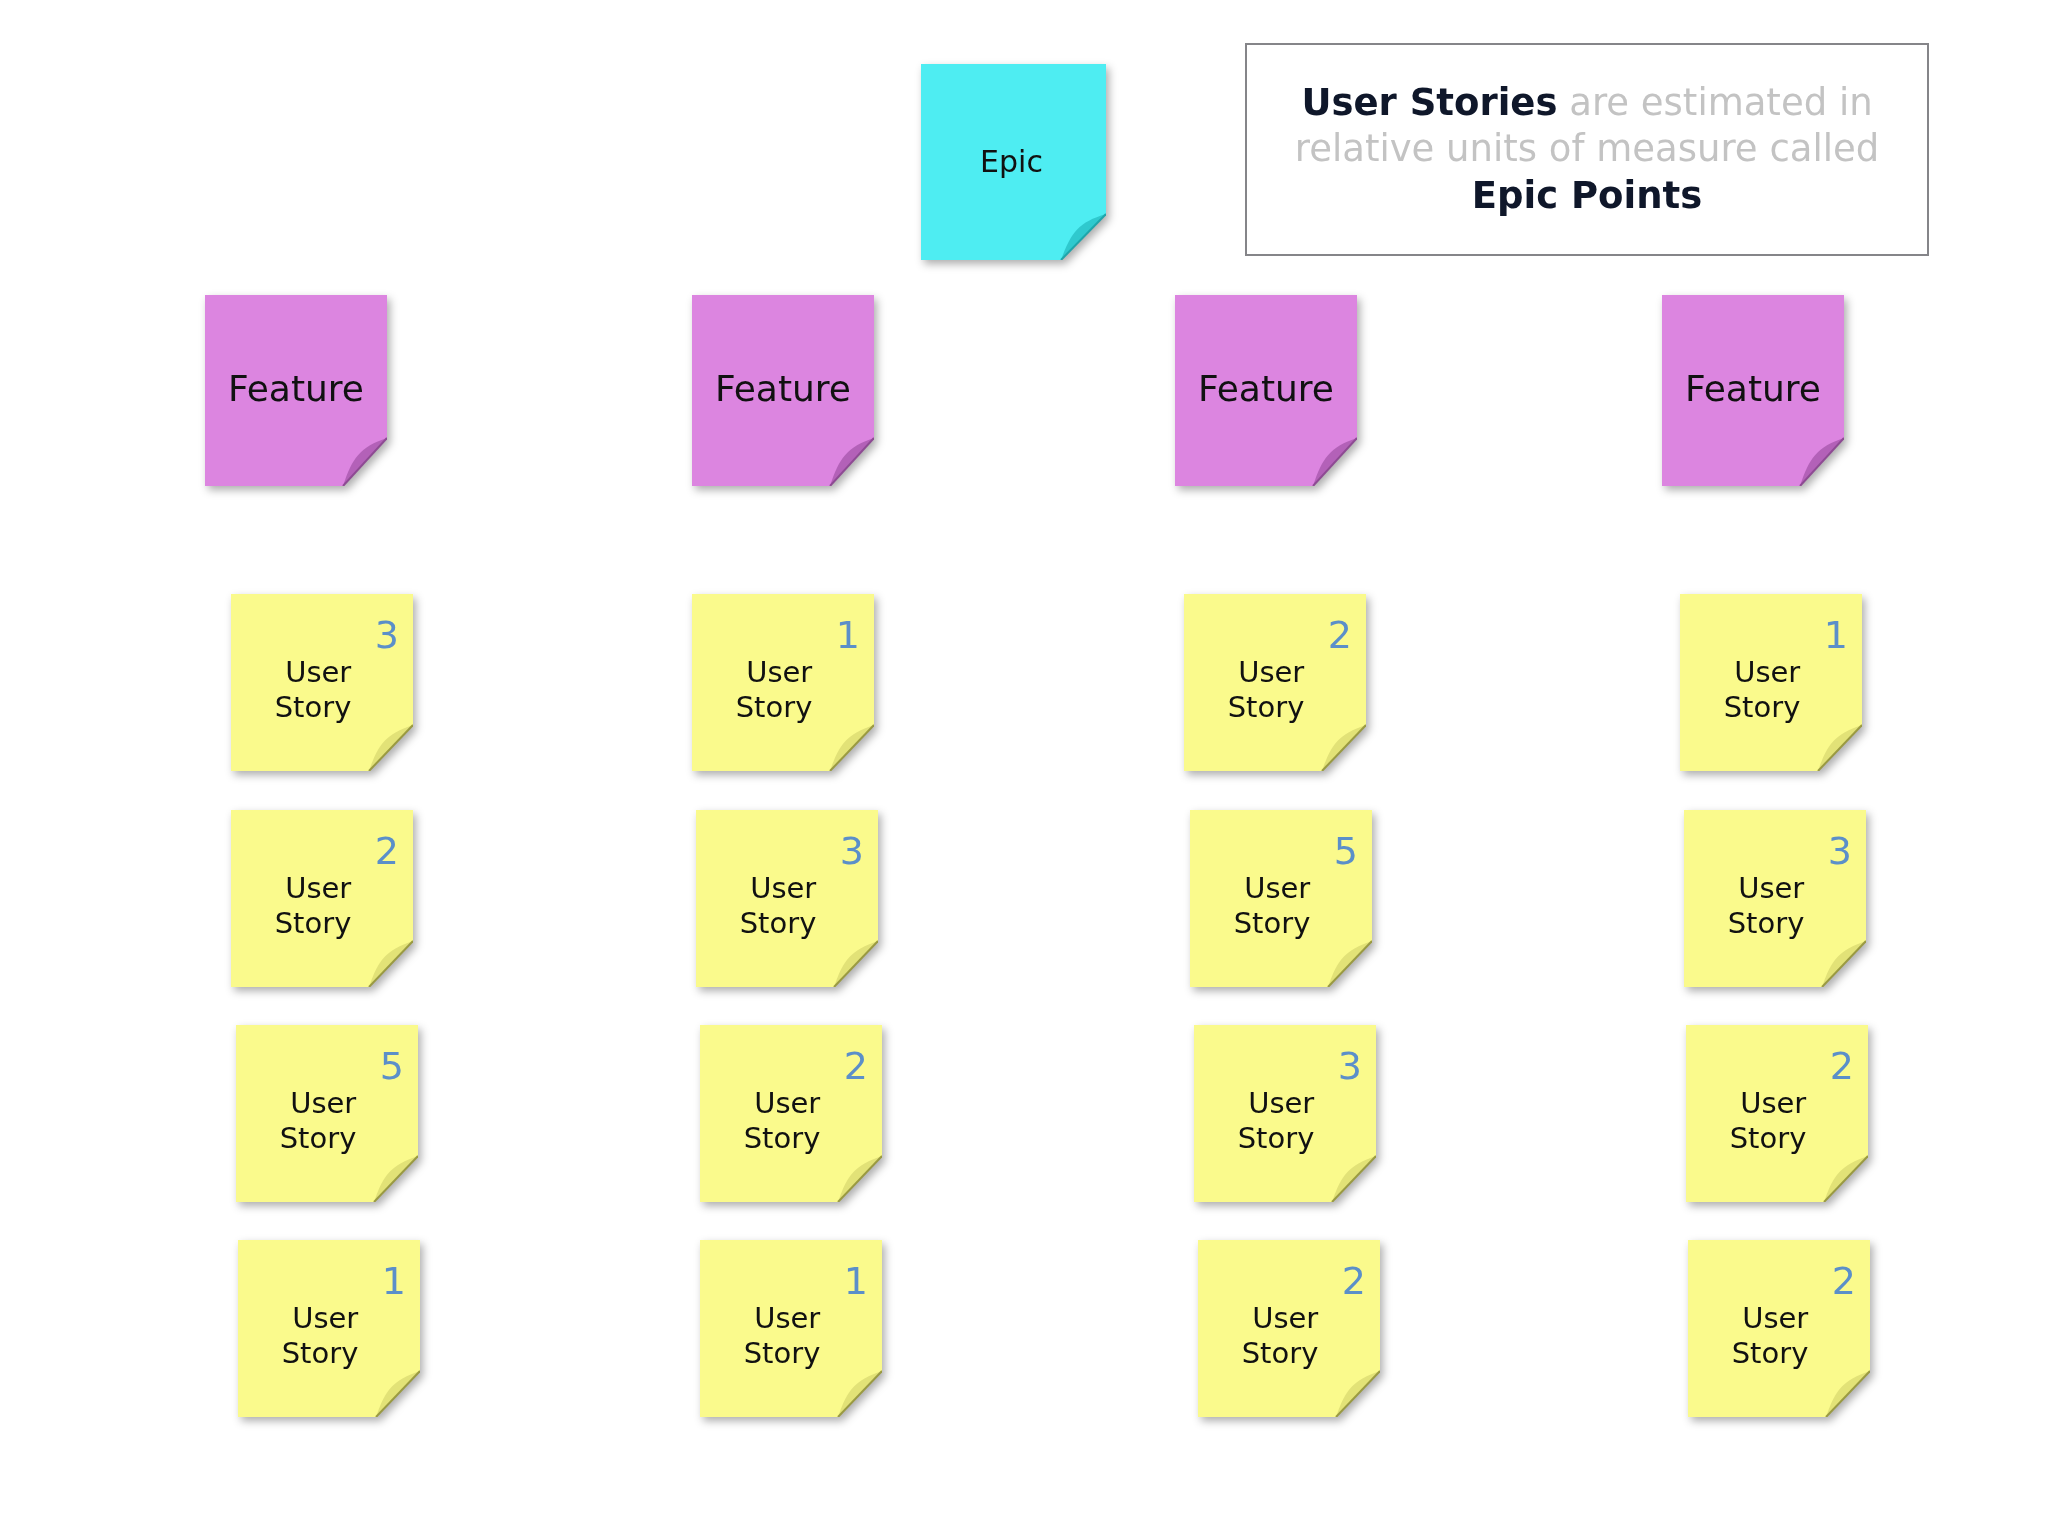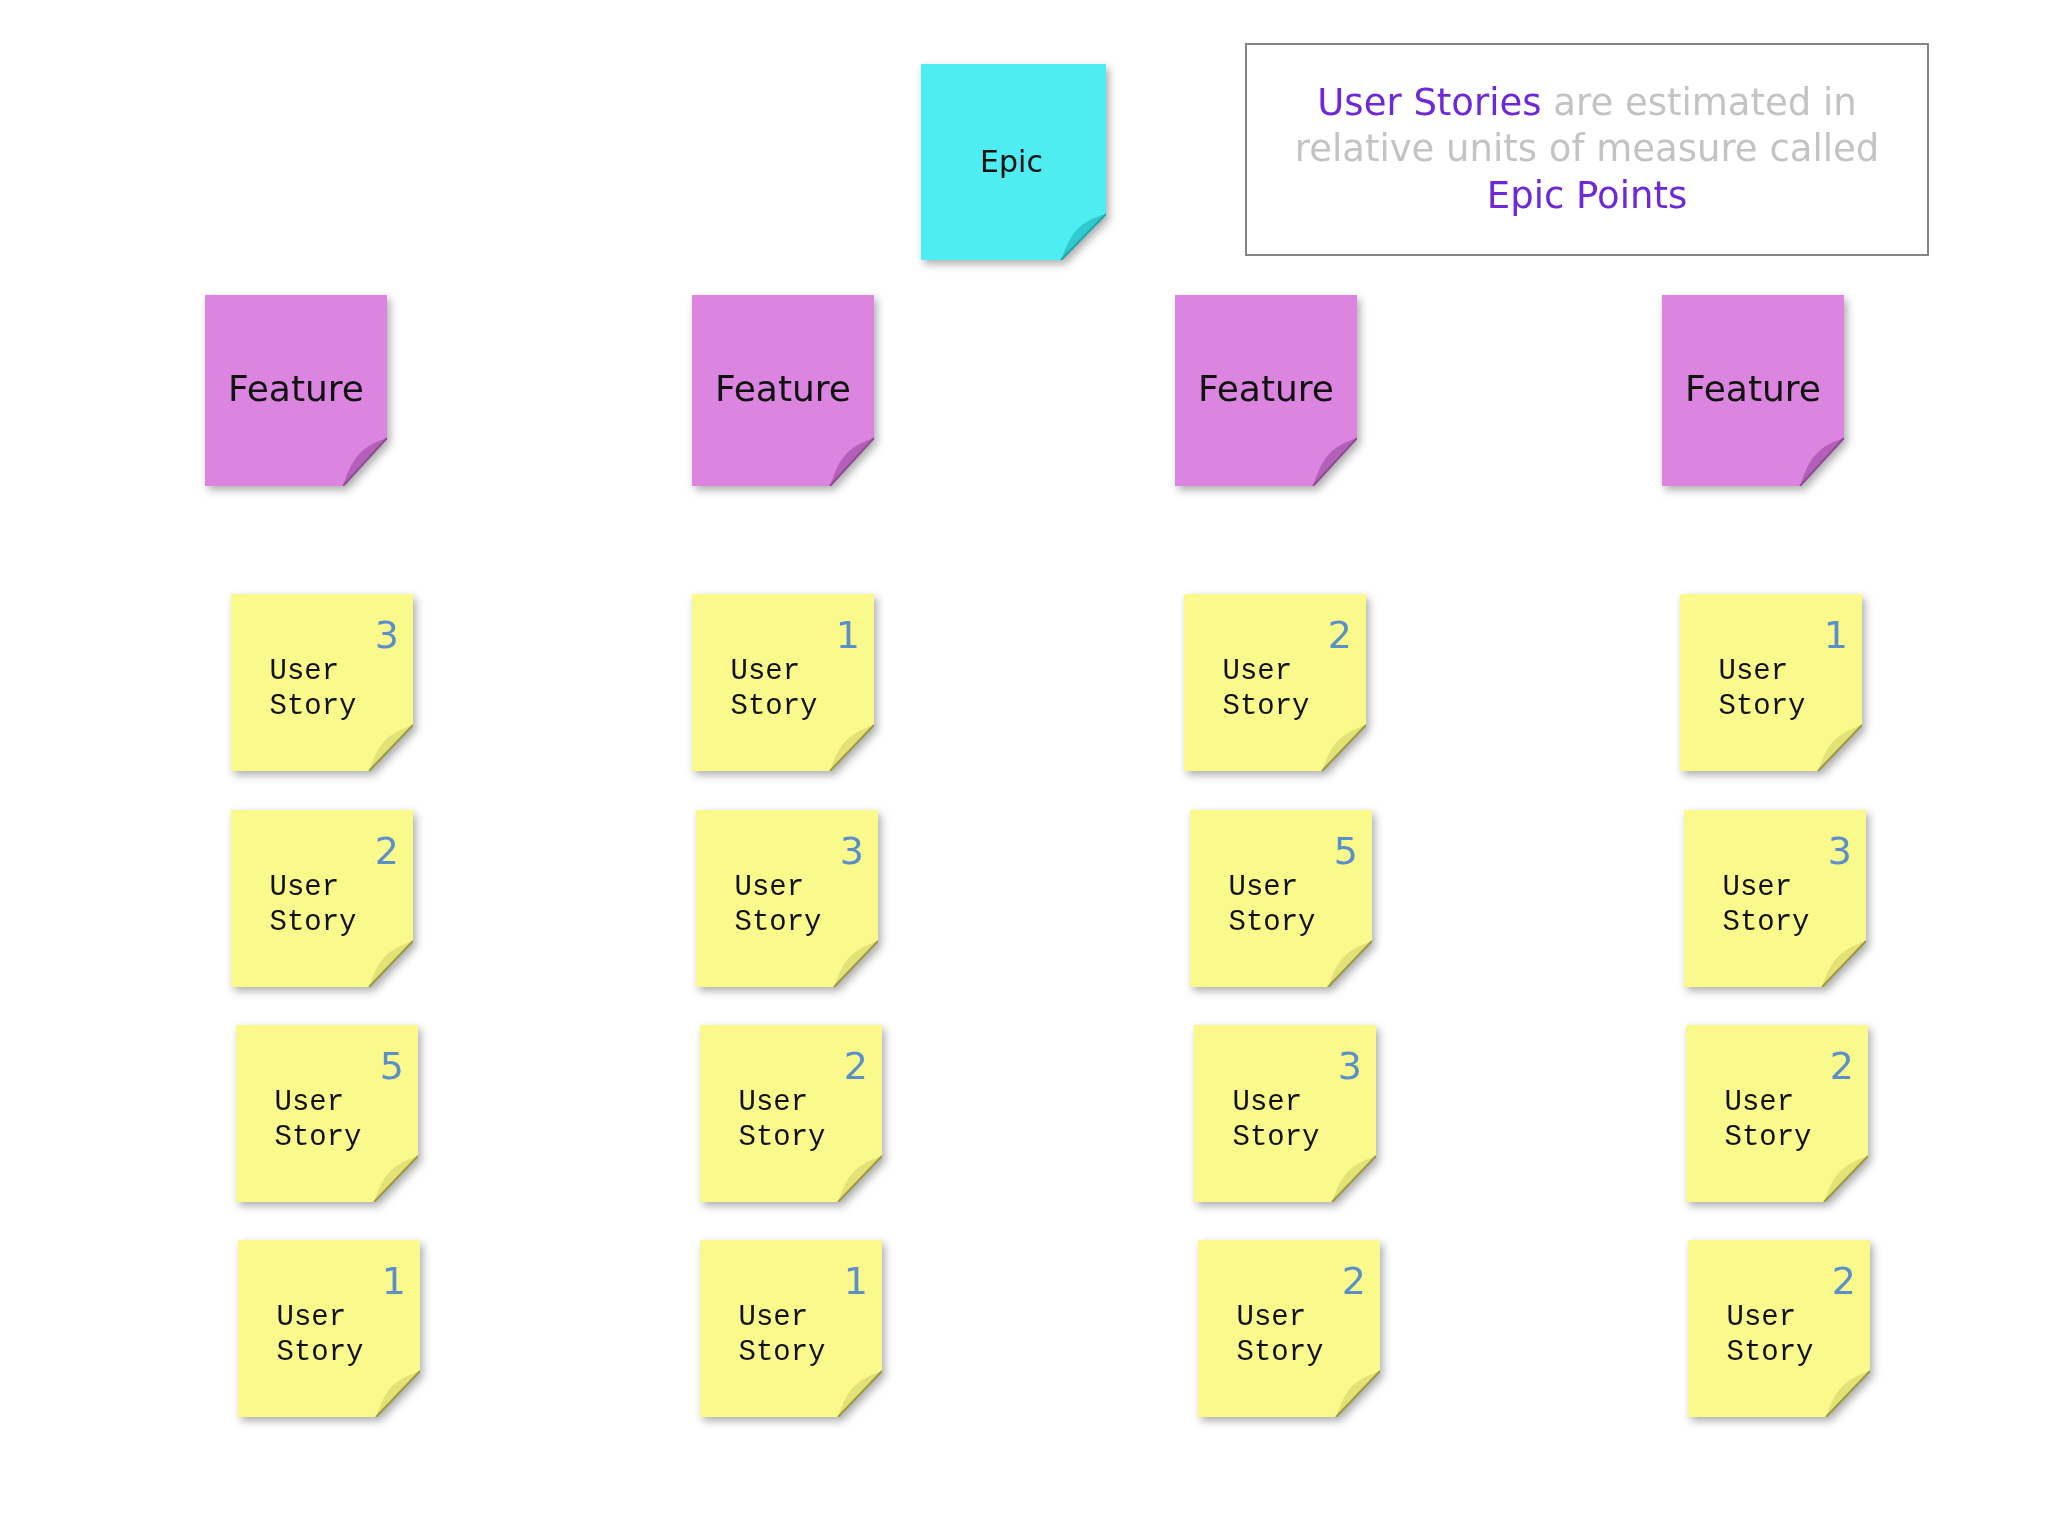--- a/index.html
+++ b/index.html
@@ -70,24 +70,23 @@
   
   .story {
     width: 182px;
     height: 177px;
     font-size: 29px;
   }
   .story .story-text {
     position: relative;
     z-index: 2;
     white-space: pre-line;
-    text-align: left;
+    text-align: right;
     padding-right: 18px;
     padding-top: 14px;
-    font-family: Liberation Mono, monospace;
   }
   .story .points {
     position: absolute;
     z-index: 3;
     right: 14px;
     top: 22px;
     font-size: 38px;
     color: #5B8FC9;
     line-height: 1;
     font-family: "DejaVu Sans", sans-serif;
@@ -109,21 +108,22 @@
   }
   #callout .callout-inner {
     width: 640px;
     text-align: center;
     font-size: 37px;
     line-height: 1.26;
     color: #c3c3c3;
     font-family: "DejaVu Sans", sans-serif;
   }
   #callout .strong {
-    color: #6d28d9;
+    color: #0f172a;
+    font-weight: bold;
   }
 </style>
 </head>
 <body>
 
 <div id="board">
 
   <div class="note epic">
     <svg class="note-body" viewBox="0 0 185 196" preserveAspectRatio="none">
       <path d="M0,0 L185,0 L185,150 L140,196 L0,196 Z" fill="#4EEDF2"></path>

